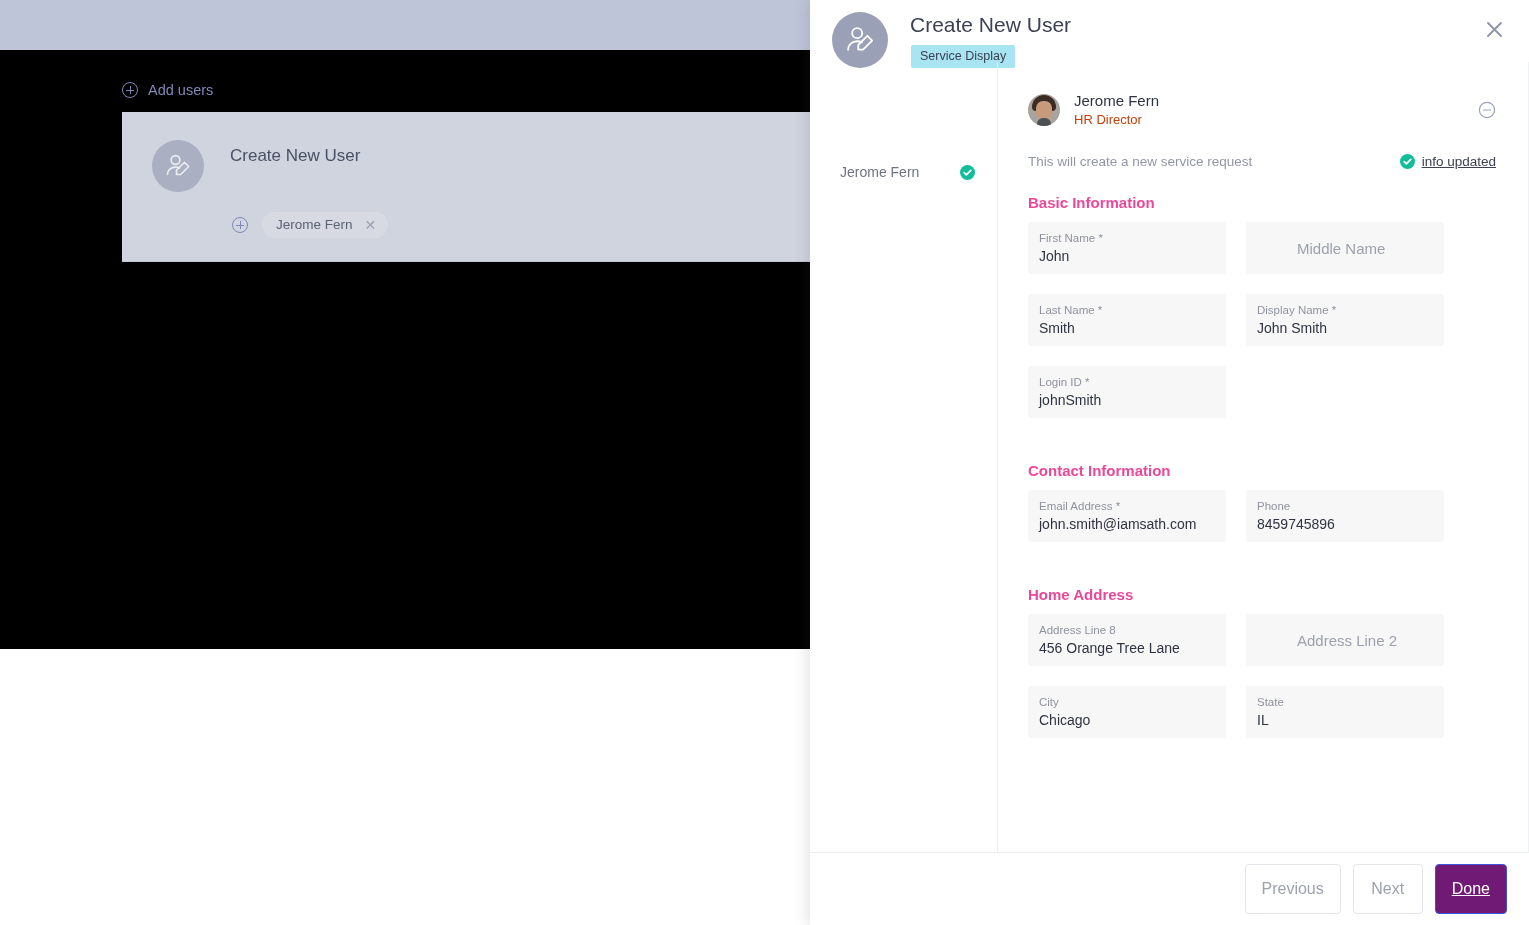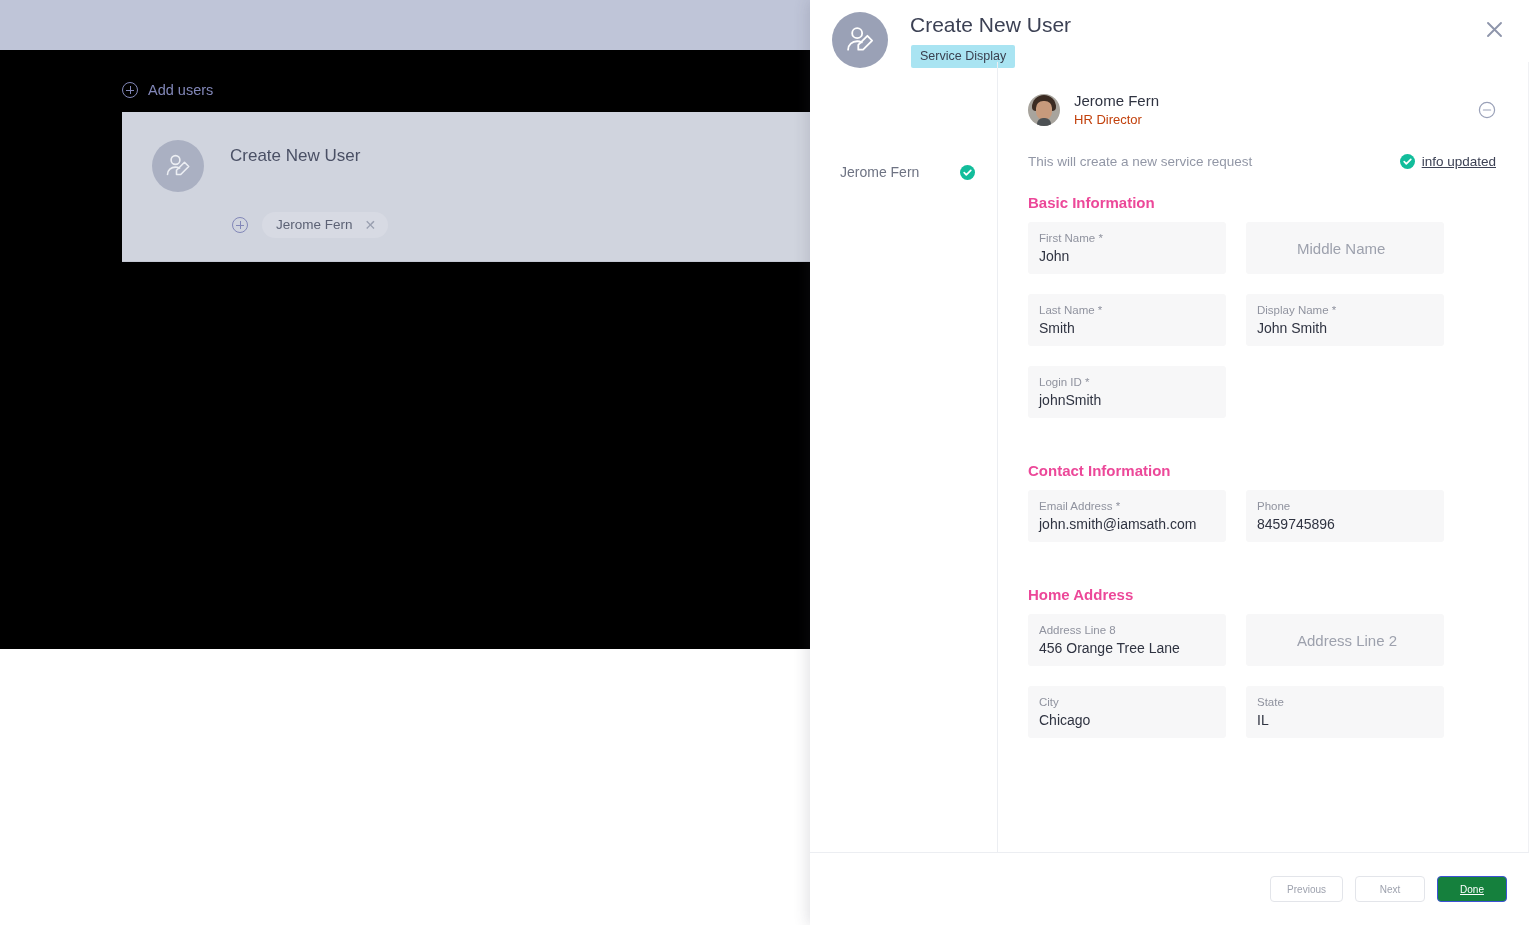--- a/index.html
+++ b/index.html
@@ -179,27 +179,27 @@
 
   
   .panel-footer {
     position: absolute; left: 0; right: 0; bottom: 0; height: 73px;
     border-top: 1px solid #eceef2;
     display: flex; align-items: center; justify-content: flex-end;
     padding-right: 22px; gap: 12px;
     background: #fff;
   }
   .btn {
-    height: 26px; min-width: 70px;
-    border-radius: 4px; font-size: 10px;
+    height: 50px; min-width: 70px;
+    border-radius: 4px; font-size: 16px;
     display: flex; align-items: center; justify-content: center;
     padding: 8px 16px; cursor: pointer; user-select: none;
   }
   .btn-ghost { background: #fff; border: 1px solid #e3e5ea; color: #9ea2ae; }
-  .btn-primary { background: #15803d; border: 1px solid #3d52d5; color: #fff; text-decoration: underline; }
+  .btn-primary { background: #701a75; border: 1px solid #3d52d5; color: #fff; text-decoration: underline; }
 </style>
 </head>
 <body>
 
 <div class="screen">
 
   <div class="bg-app">
     <div class="bg-topbar"></div>
 
     <div class="bg-addusers">

